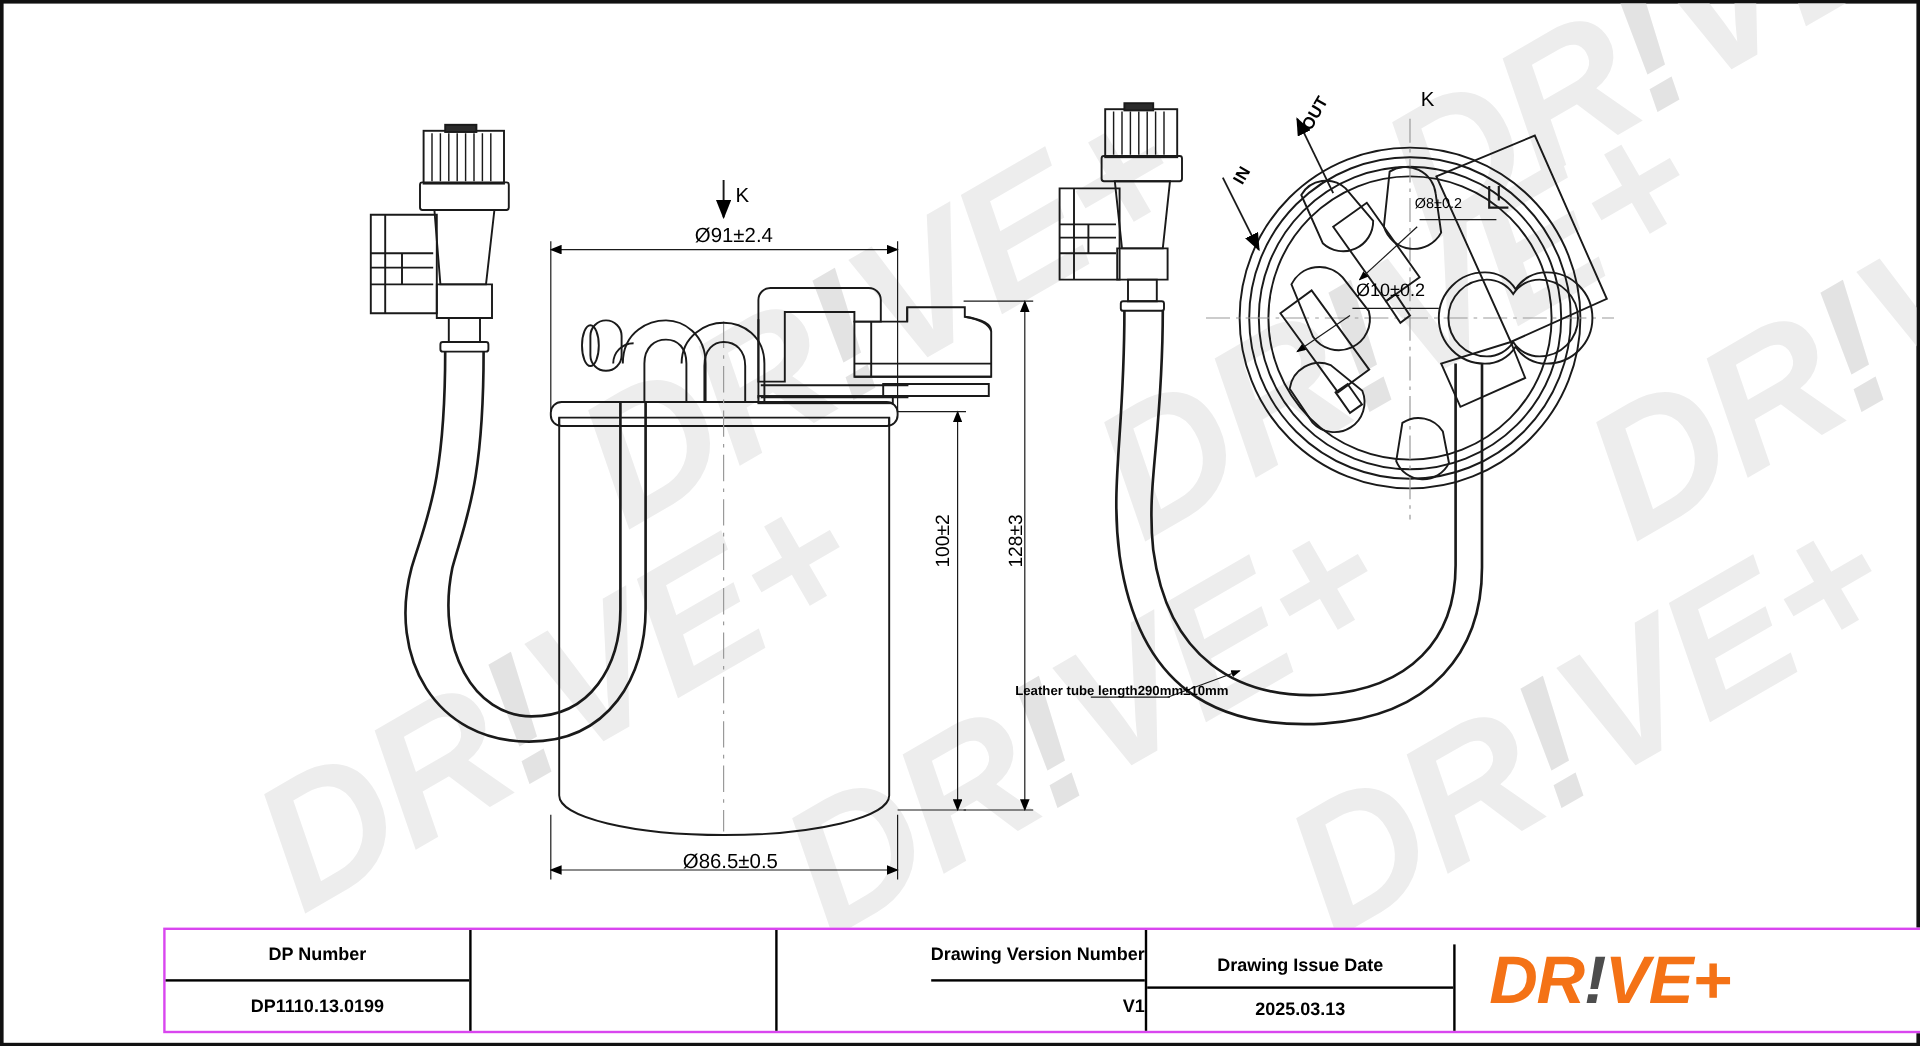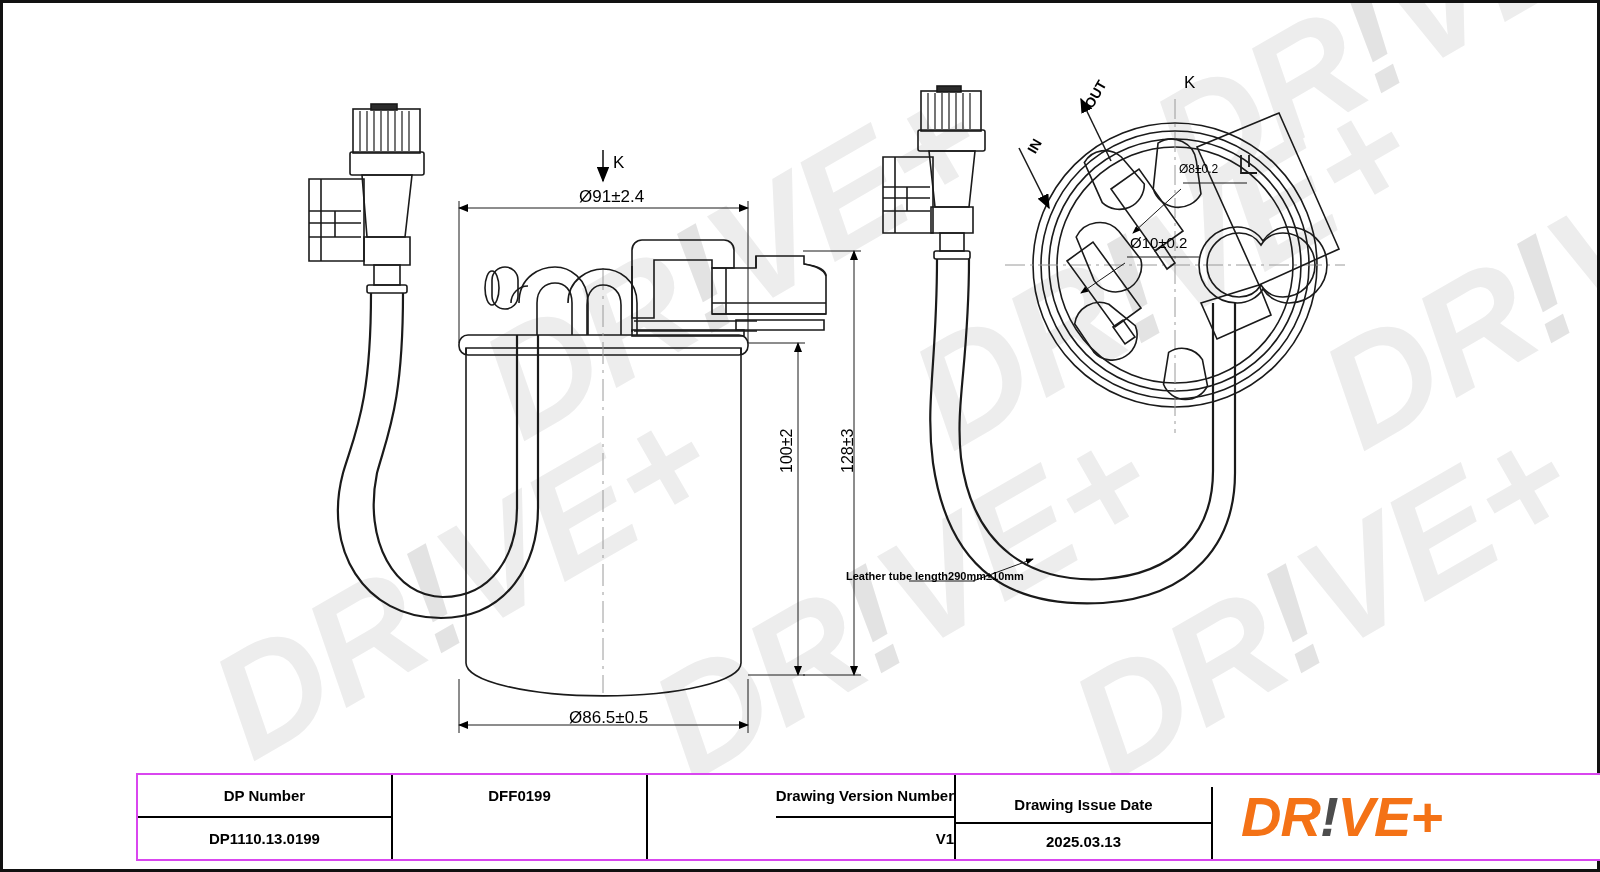--- a/index.html
+++ b/index.html
@@ -278,21 +278,20 @@
   <div class="dimtext dIN">IN</div>
   <div class="dimtext d8">Ø8±0.2</div>
   <div class="dimtext d10">Ø10±0.2</div>
 
   <div id="titleblock">
     <div class="tb-col c1">
       <div class="tb-head">DP Number</div>
       <div class="tb-val">DP1110.13.0199</div>
     </div>
     <div class="tb-col c2">
-      <div class="tb-val">DFF0199</div>
     </div>
     <div class="tb-col c3">
       <div class="tb-head">Drawing Version Number</div>
       <div class="tb-val">V1</div>
     </div>
     <div class="tb-col c4">
       <div class="tb-head">Drawing Issue Date</div>
       <div class="tb-val">2025.03.13</div>
     </div>
     <div class="tb-col c5">

